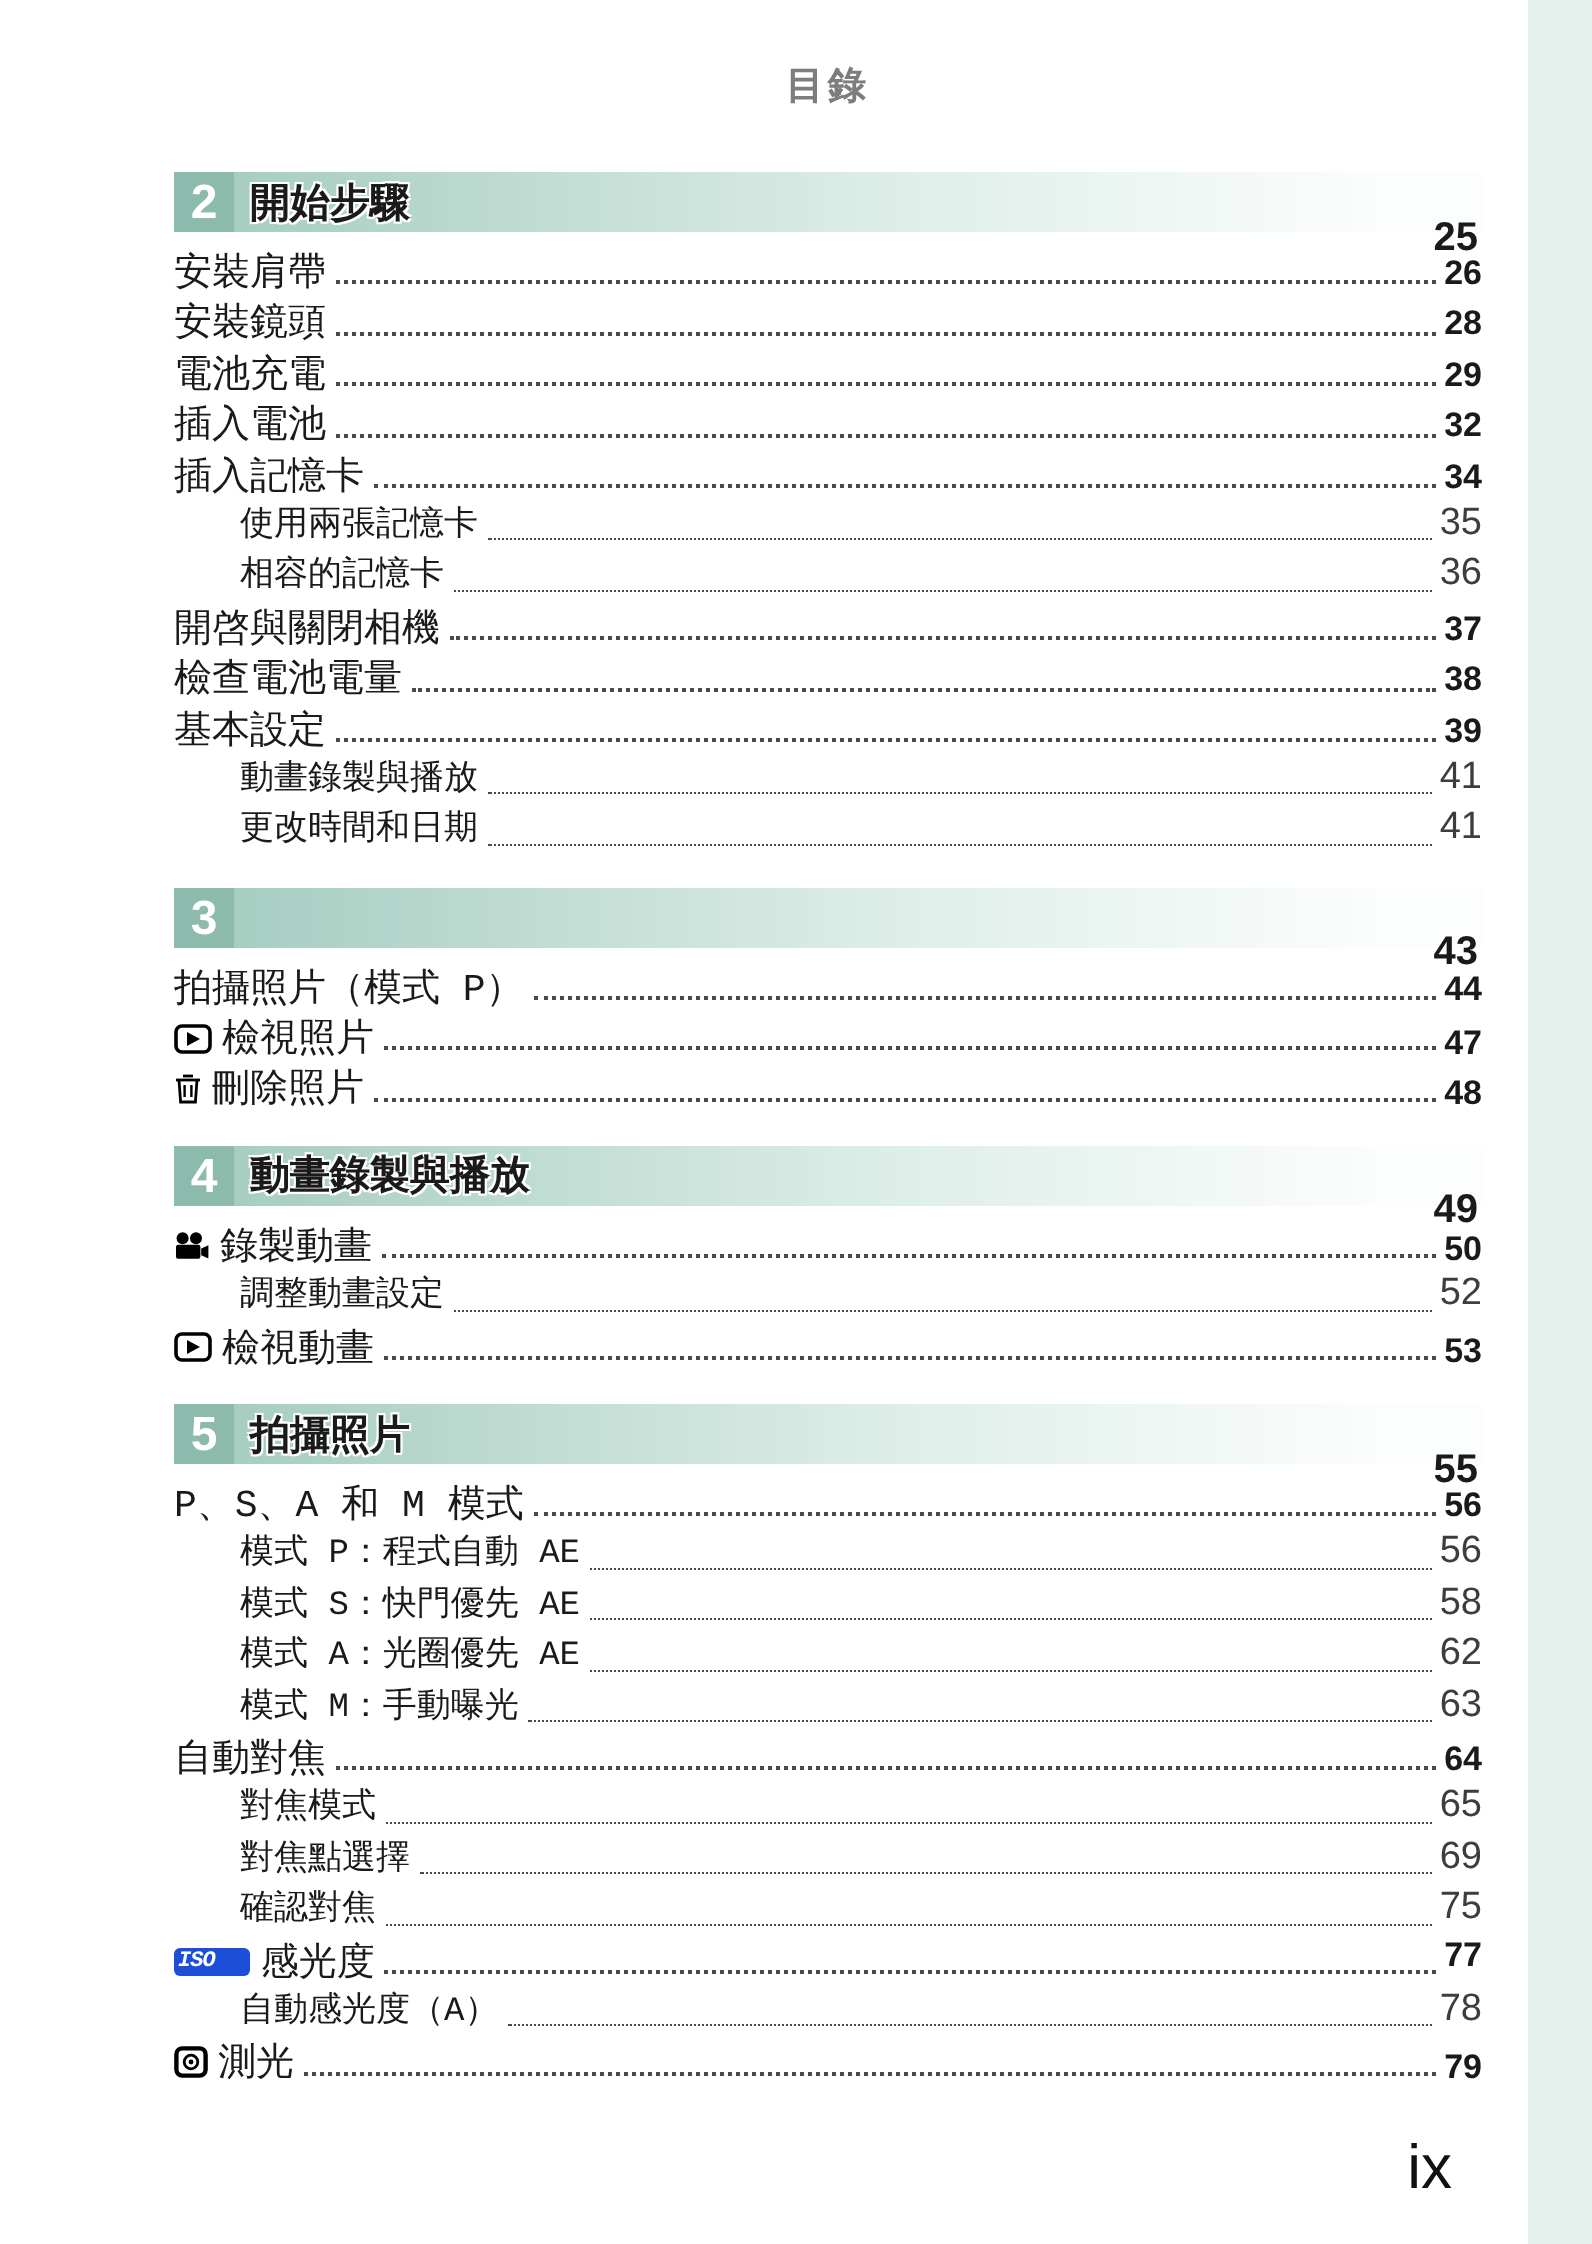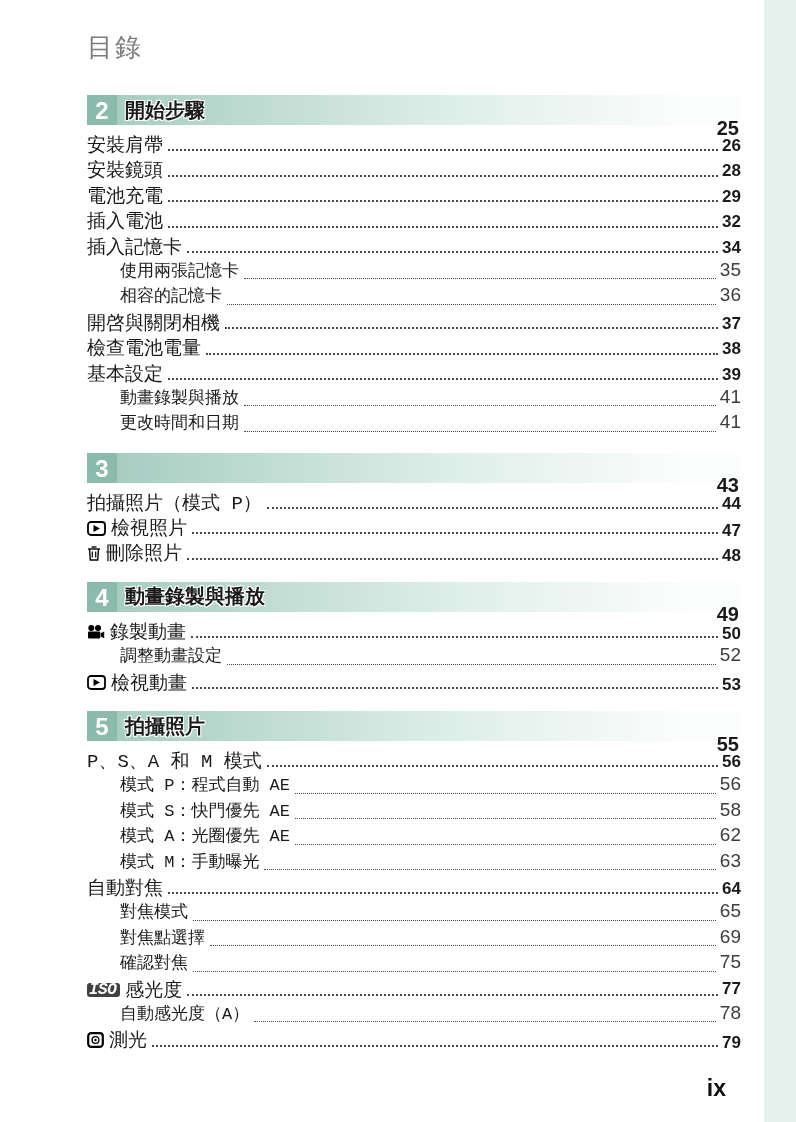--- a/index.html
+++ b/index.html
@@ -15,24 +15,25 @@
     position: absolute; top: 0; right: 0;
     width: 32px; height: 1122px;
     background: var(--sidebar, #e4f1ec);
   }
   .content {
     position: absolute; left: 87px; top: 0;
     width: 654px;
   }
   .doc-title-row {
     margin-top: 30px;
-    text-align: left;
-    font-size: 26px;
+    text-align: center;
+    font-size: 19px;
     color: var(--toc-title-gray, #7d7d7d);
     letter-spacing: 2px;
+    font-weight: bold;
   }
   .toc-section { margin-top: 16px; }
   .toc-section:first-of-type { margin-top: 30px; }
   .band {
     height: 30px;
     display: flex;
     align-items: center;
     background: linear-gradient(90deg, var(--band-start, #a2cabe) 0%, var(--band-mid, #ddeee8) 55%, var(--band-end, #fcfdfd) 92%);
     margin-bottom: 7px;
   }
@@ -74,31 +75,31 @@
     margin-bottom: 6px;
     min-width: 20px;
   }
   .row.sub .leader { border-bottom-width: 1.5px; margin-bottom: 5px; }
   .pagenum { font-size: 17px; font-weight: bold; }
   .row.sub .pagenum { font-size: 19px; font-weight: normal; color: #3d3d3d; }
   .icon { display: inline-flex; align-items: center; }
   .icon svg { display: block; }
   .iso-badge {
     display: inline-block;
-    background: #404040; color: #fff;
-    font-size: 16px; font-weight: bold; font-style: italic;
+    background: #1d4ed8; color: #fff;
+    font-size: 11px; font-weight: bold; font-style: italic;
     line-height: 13px; height: 14px;
-    padding: 1px 4px 0 2px;
+    padding: 1px 18px 0 2px;
     border-radius: 3px;
     letter-spacing: -0.5px;
   }
   .folio {
     position: absolute;
     right: 70px; bottom: 20px;
-    font-size: 23px; font-weight: 700;
+    font-size: 31px; font-weight: 400;
     color: #111;
   }
 </style>
 </head>
 <body style="--header-square: #8cbbae; --band-start: #a2cabe; --band-mid: #ddeee8; --band-end: #fcfdfd; --sidebar: #e4f1ec; --toc-title-gray: #7d7d7d; --text: #1a1a1a; --leader: #4a4a4a;">
 
 <div class="side-bar"></div>
 
 <div class="content">
   <div class="doc-title-row">目錄</div>

